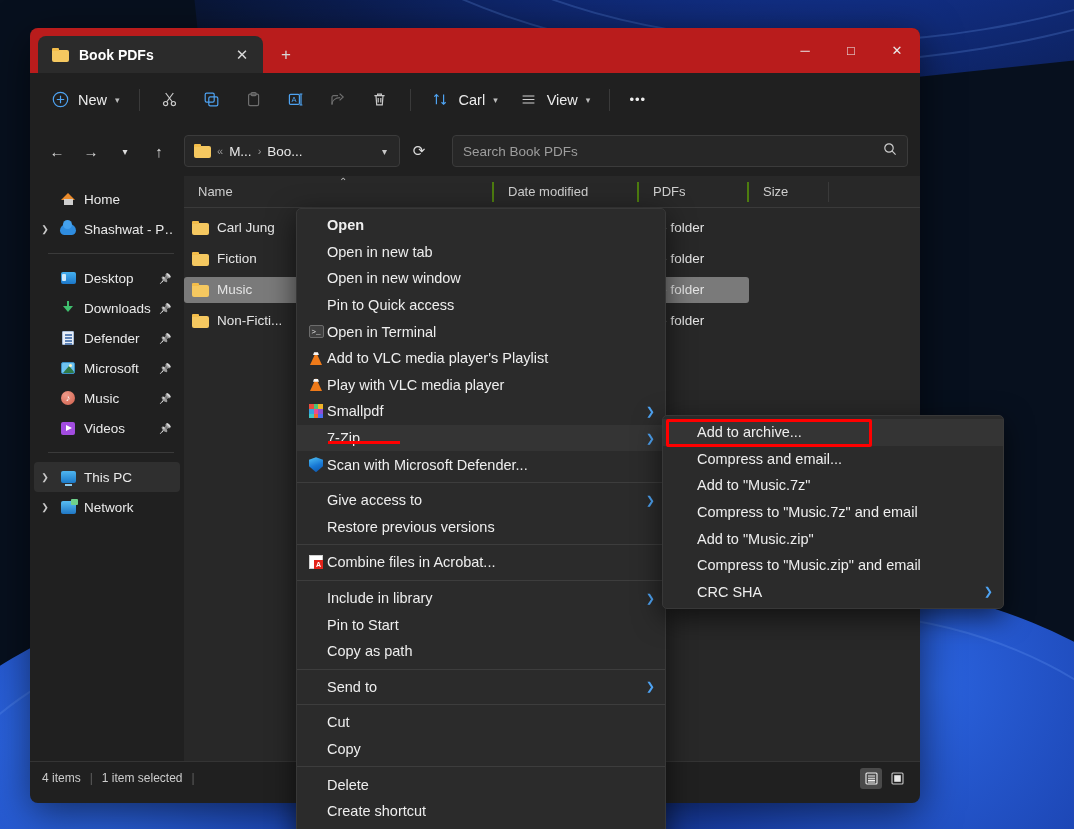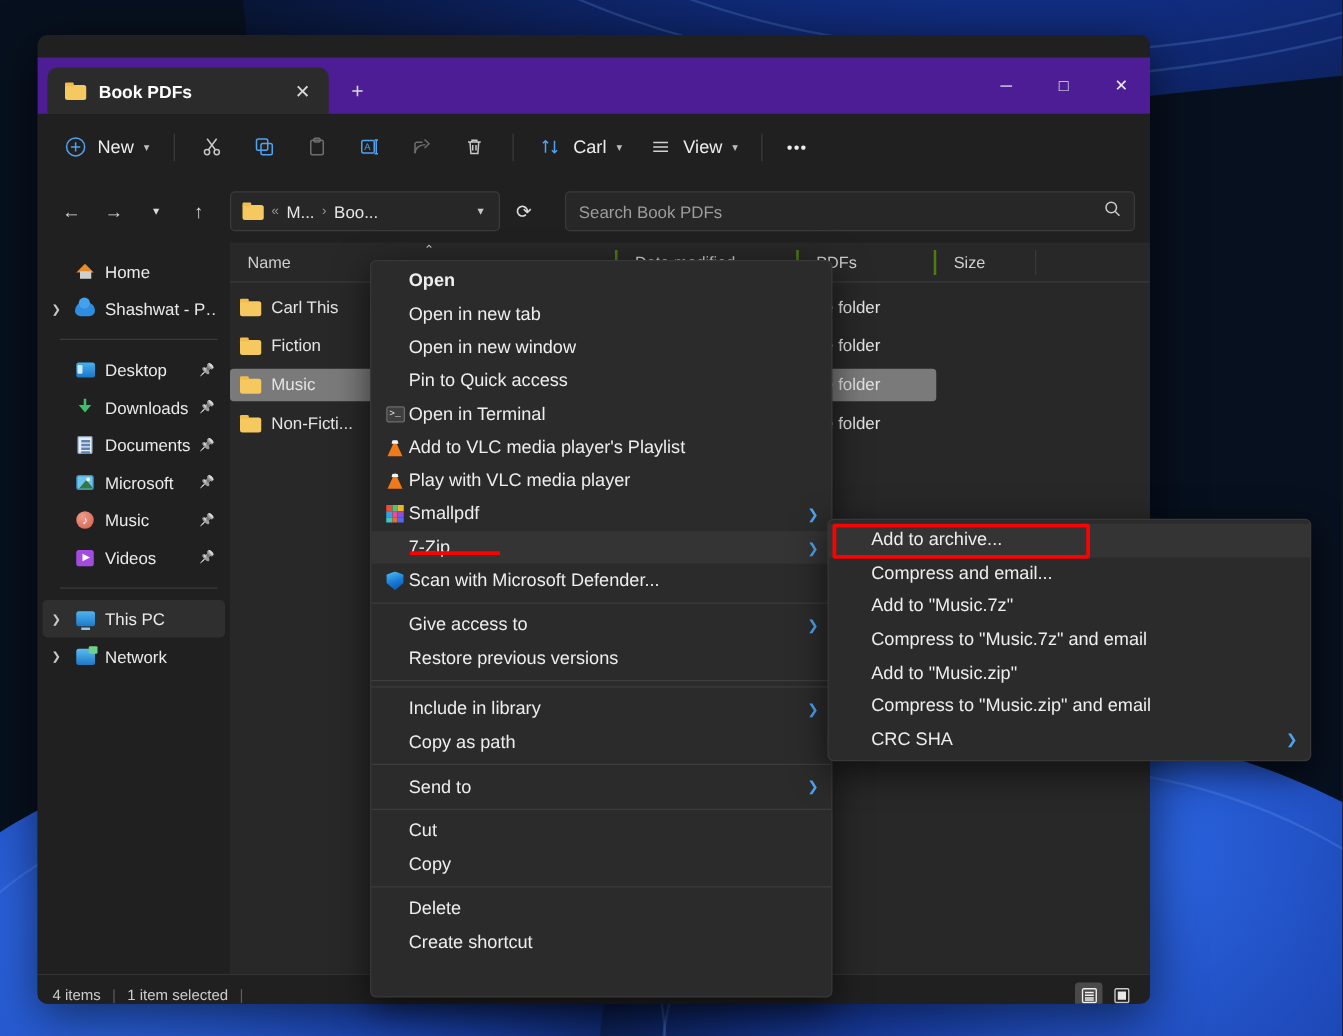--- a/index.html
+++ b/index.html
@@ -28,21 +28,21 @@
 
   
   #explorer {
     position:absolute; left:30px; top:28px; width:890px; height:775px;
     background:#202020; border-radius:8px; overflow:hidden;
     box-shadow: 0 10px 40px rgba(0,0,0,.55);
     color:#e6e6e6;
   }
 
   
-  .titlebar { height:45px; background:#4c1d95; display:flex; align-items:flex-end; position:relative;margin-top:18px; }
+  .titlebar { height:45px; background:#b91c1c; display:flex; align-items:flex-end; position:relative; }
   .tab {
     display:flex; align-items:center; gap:10px;
     height:37px; margin-left:8px; padding:0 8px 0 14px;
     background:#2b2b2b; border-radius:8px 8px 0 0; min-width:225px;
   }
   .tab-title { font-size:14px; color:#fff; font-weight:600; flex:1; }
   .tab-close, .tab-new {
     width:26px; height:26px; border-radius:4px;
     display:flex; align-items:center; justify-content:center;
     color:#d8d8d8; font-size:15px; cursor:default;
@@ -123,21 +123,21 @@
   .vt.active { background:#4a4a4a; }
 
   
   .ctxmenu {
     position:absolute; background:#2b2b2b;
     border:1px solid #383838; border-radius:5px;
     box-shadow:0 8px 28px rgba(0,0,0,.6);
     padding:3px 0; font-size:14.5px; color:#eeeeee; z-index:40;
   }
   #ctx-main  { left:296px; top:208px; width:370px; }
-  #ctx-sub   { left:662px; top:415px; width:387px; }
+  #ctx-sub   { left:662px; top:415px; width:342px; }
   .mi { height:26.6px; display:flex; align-items:center; padding:0 10px 0 8px; position:relative; }
   .mi.hl { background:#343434; }
   .mi-ico { width:22px; flex:0 0 22px; display:flex; align-items:center; justify-content:center; }
   .mi-lbl { flex:1; white-space:nowrap; }
   .mi.bold .mi-lbl { font-weight:700; }
   .mi-arrow { color:#4ea3f2; font-size:11px; padding-left:8px; }
   .mi-sep { height:1px; background:#3d3d3d; margin:4px 0; }
   #ctx-sub .mi { height:26.6px; padding-left:34px; }
   #ctx-sub .mi-lbl { }
 
@@ -369,21 +369,21 @@
             <span class="dl-ico"></span>
           </span>
           <span class="sb-lbl">Downloads</span>
           <span class="sb-pin" style="font-size: 10px; transform: none; filter: grayscale(1) brightness(1.5);">📌</span>
         </div>
         <div class="sb-item">
           <span class="sb-exp"></span>
           <span class="sb-ico">
             <span class="doc-ico"></span>
           </span>
-          <span class="sb-lbl">Documents</span>
+          <span class="sb-lbl">Defender</span>
           <span class="sb-pin" style="font-size: 10px; transform: none; filter: grayscale(1) brightness(1.5);">📌</span>
         </div>
         <div class="sb-item">
           <span class="sb-exp"></span>
           <span class="sb-ico">
             <span class="pic-ico"></span>
           </span>
           <span class="sb-lbl">Microsoft</span>
           <span class="sb-pin" style="font-size: 10px; transform: none; filter: grayscale(1) brightness(1.5);">📌</span>
         </div>
@@ -427,21 +427,21 @@
       <div class="colhdr">
         <div class="col c-name">Name</div>
         <div class="col c-date">Date modified</div>
         <div class="col c-type">PDFs</div>
         <div class="col c-size">Size</div>
       </div>
       <div id="filerows" style="padding-top:4px">
           <div class="row">
             <div class="nm">
               <span class="folder-ico"></span>
-              <span>Carl This</span>
+              <span>Carl Jung</span>
             </div>
             <div class="dt"></div>
             <div class="tp">File folder</div>
             <div class="sz"></div>
           </div>
           <div class="row">
             <div class="nm">
               <span class="folder-ico"></span>
               <span>Fiction</span>
             </div>
@@ -574,27 +574,39 @@
       <span class="mi-lbl">Give access to</span>
       <span class="mi-arrow">❯</span>
     </div>
     <div class="mi">
       <span class="mi-ico">
         <span style="display: inline-block; width: 0px;"></span>
       </span>
       <span class="mi-lbl">Restore previous versions</span>
     </div>
     <div class="mi-sep"></div>
+    <div class="mi">
+      <span class="mi-ico">
+        <span class="acro"></span>
+      </span>
+      <span class="mi-lbl">Combine files in Acrobat...</span>
+    </div>
     <div class="mi-sep"></div>
     <div class="mi">
       <span class="mi-ico">
         <span style="display: inline-block; width: 0px;"></span>
       </span>
       <span class="mi-lbl">Include in library</span>
       <span class="mi-arrow">❯</span>
+    </div>
+    <div class="mi">
+      <span class="mi-ico">
+        <span style="display: inline-block; width: 0px;"></span>
+      </span>
+      <span class="mi-lbl">Pin to Start</span>
     </div>
     <div class="mi">
       <span class="mi-ico">
         <span style="display: inline-block; width: 0px;"></span>
       </span>
       <span class="mi-lbl">Copy as path</span>
     </div>
     <div class="mi-sep"></div>
     <div class="mi">
       <span class="mi-ico">

